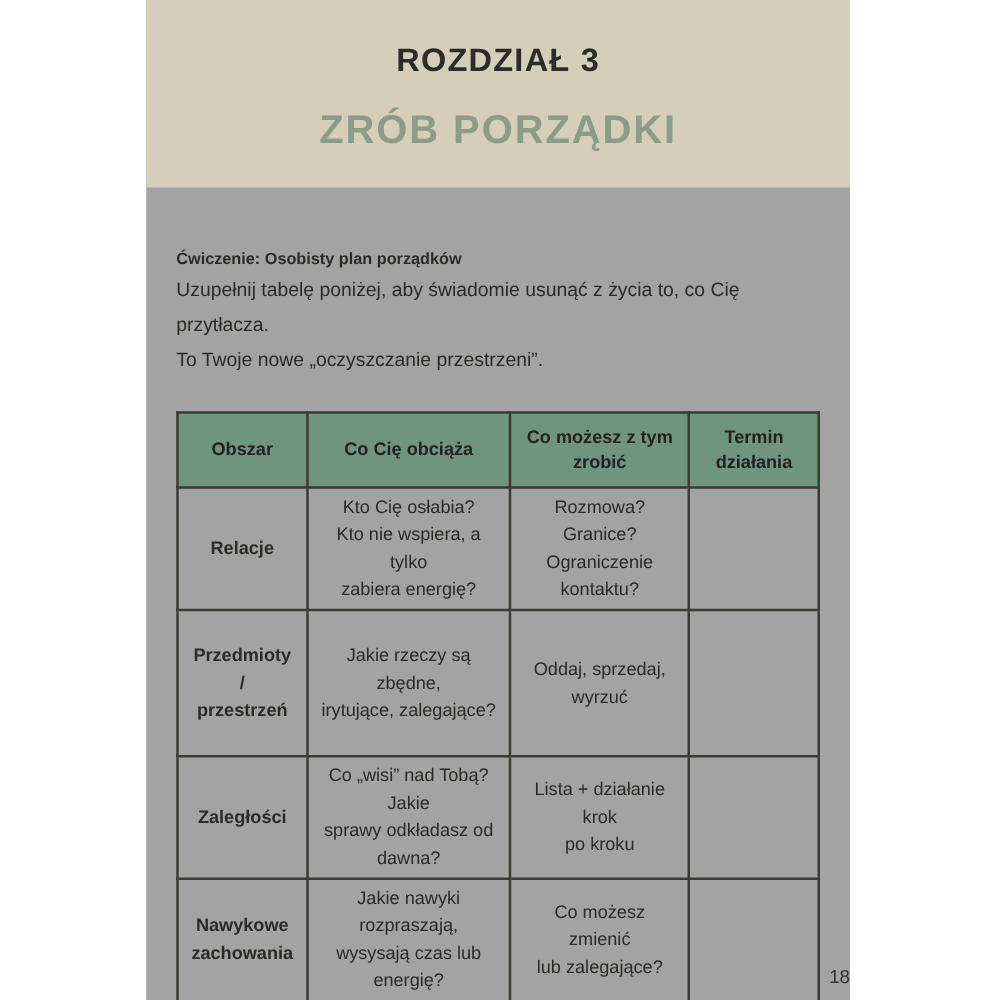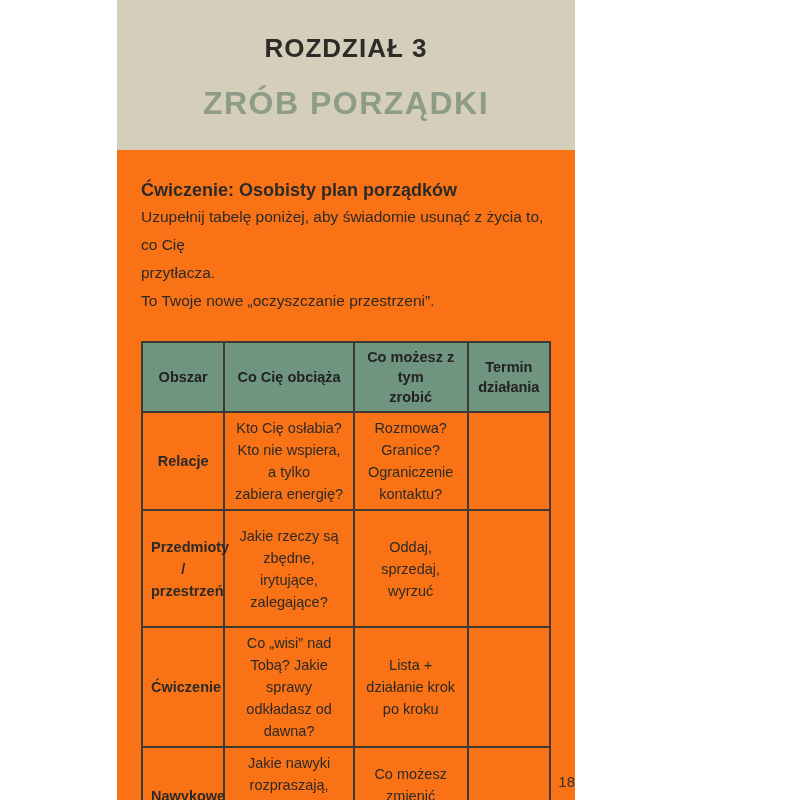--- a/index.html
+++ b/index.html
@@ -12,23 +12,23 @@
     width: 800px;
     height: 800px;
     background: #ffffff;
     position: relative;
     overflow: hidden;
   }
   .page {
     position: absolute;
     left: 117px;
     top: 0;
-    width: 458px;
+    width: 563px;
     height: 800px;
-    background: #f97316;
+    background: #a3a3a3;
   }
   
   .chapter-band {
     height: 150px;
     background: #d4ceba;
     text-align: center;
     box-sizing: border-box;
     padding-top: 33px;
   }
   .chapter-num {
@@ -44,22 +44,22 @@
     letter-spacing: 1.5px;
     color: #8d9c88;
   }
   
   .content {
     padding: 0 24px;
     color: #2b2a27;
   }
   .intro-heading {
     margin: 0;
-    padding-top: 28px;
-    font-size: 18px;
+    padding-top: 44px;
+    font-size: 13px;
     font-weight: bold;
     line-height: 25px;
   }
   .intro-text {
     margin: 0 0 0 0;
     font-size: 15.5px;
     line-height: 28px;
     white-space: pre-line;
   }
   
@@ -154,21 +154,21 @@
           <tr class="r2">
             <td class="area">Przedmioty /
 przestrzeń</td>
             <td>Jakie rzeczy są zbędne,
 irytujące, zalegające?</td>
             <td>Oddaj, sprzedaj,
 wyrzuć</td>
             <td></td>
           </tr>
           <tr class="r3">
-            <td class="area">Ćwiczenie</td>
+            <td class="area">Zaległości</td>
             <td>Co „wisi” nad Tobą? Jakie
 sprawy odkładasz od
 dawna?</td>
             <td>Lista + działanie krok
 po kroku</td>
             <td></td>
           </tr>
           <tr class="r4">
             <td class="area">Nawykowe
 zachowania</td>

